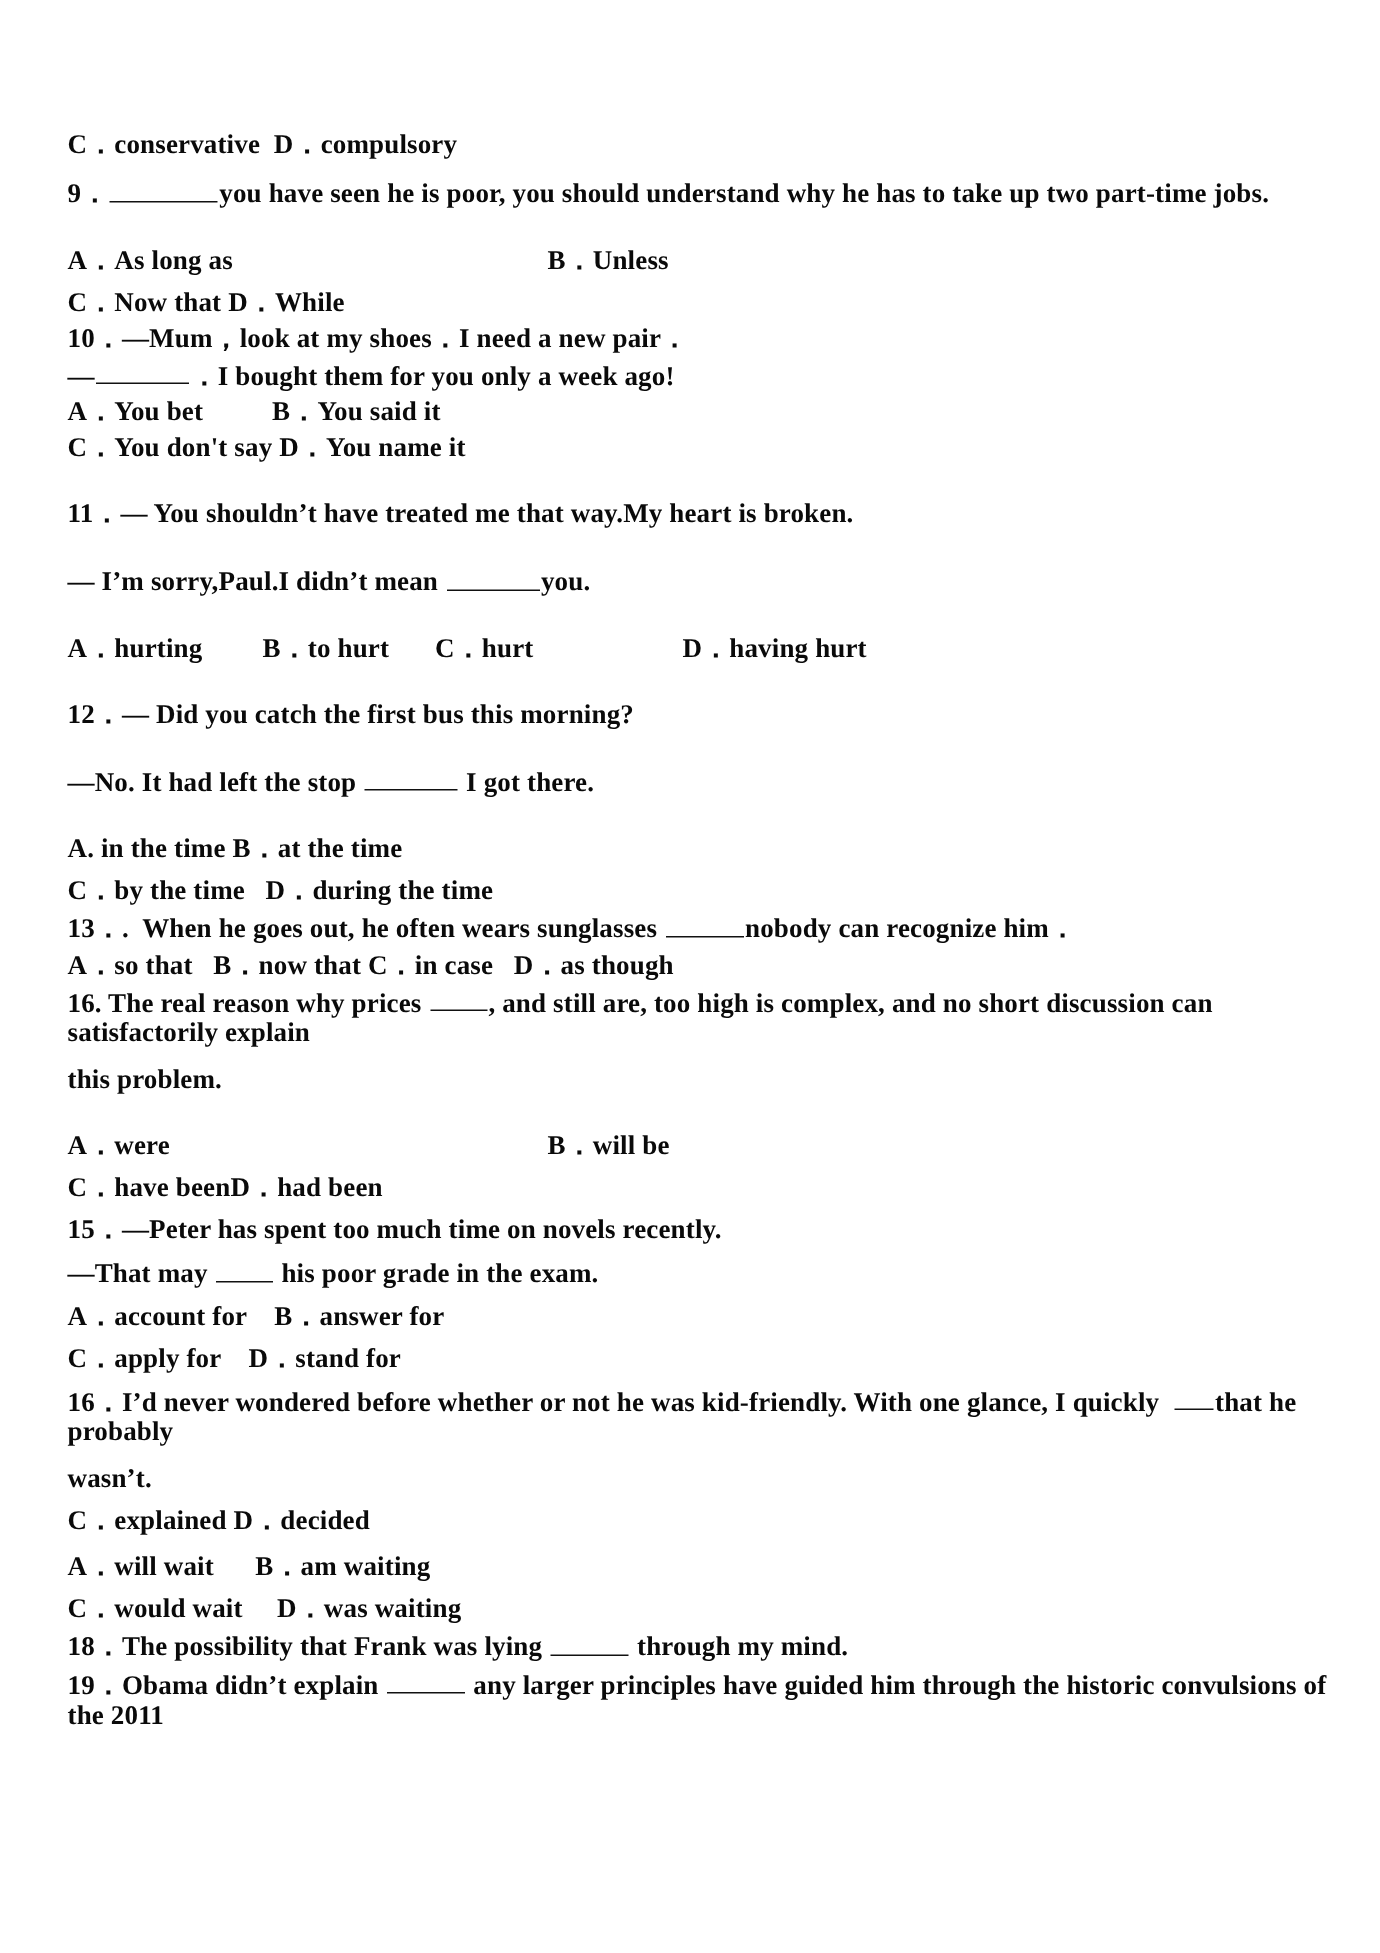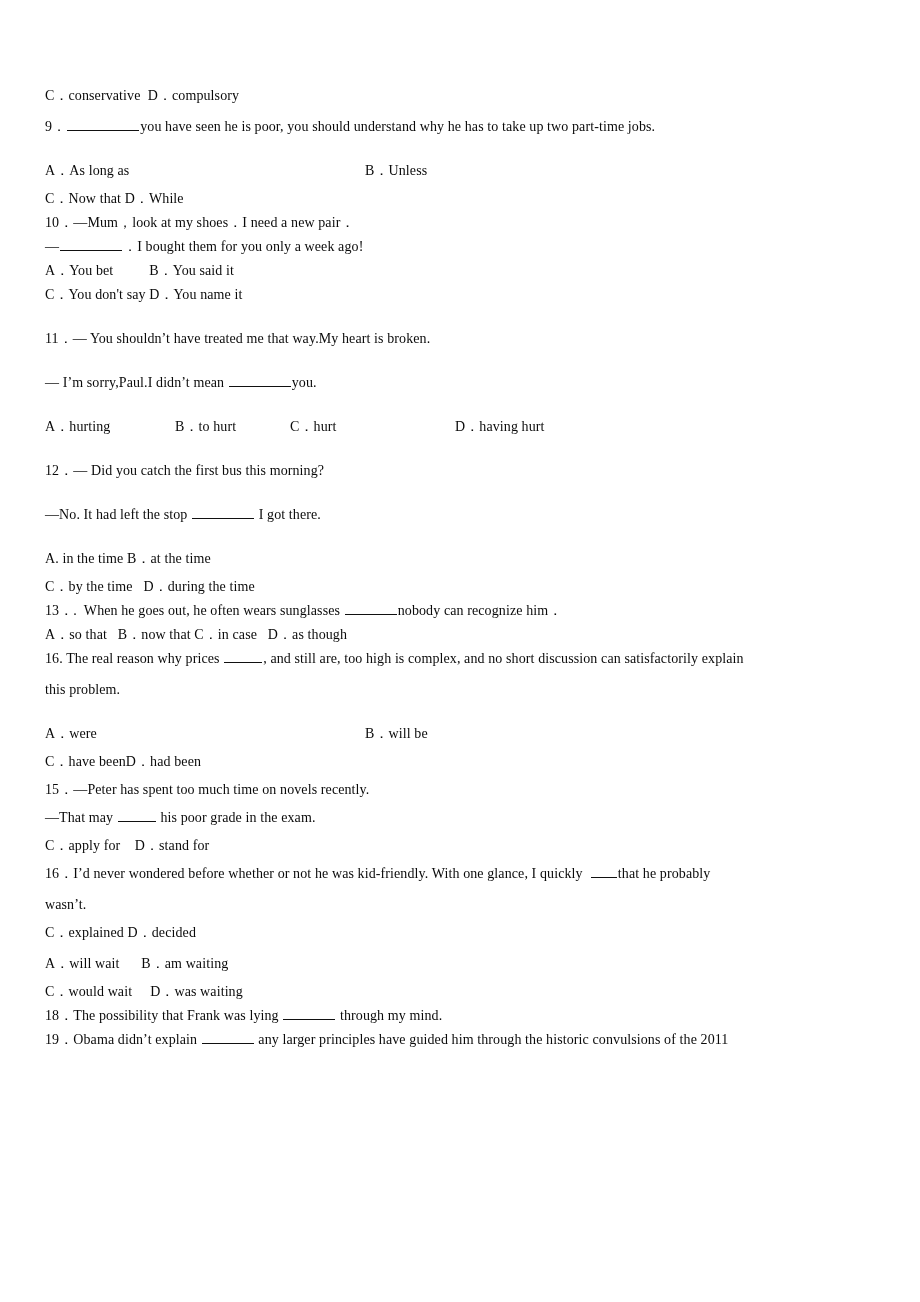--- a/index.html
+++ b/index.html
@@ -28,22 +28,22 @@
 
   .content {
     position: absolute;
     left: 45px;
     top: 86px;
     width: 840px;
   }
 
   
   .line {
-    font-weight: normal;
-    font-size: 14px;
+    font-weight: bold;
+    font-size: 18px;
     line-height: 20px;
     letter-spacing: 0.1px;
     white-space: pre-wrap;
     color: #0a0a0a;
     margin: 0;
   }
 
   
   .gap-xs { margin-top: 4px; }
   .gap-s  { margin-top: 8px; }
@@ -115,20 +115,21 @@
     <div class="line gap-xs"><span>13．.  When he goes out, he often wears sunglasses</span>&nbsp;<span class="blank w-m"></span><span>nobody can recognize him．</span></div>
     <div class="line gap-xs">A．so that   B．now that C．in case   D．as though</div>
 
     <div class="line gap-xs"><span>16. The real reason why prices</span>&nbsp;<span class="blank w-s"></span><span>, and still are, too high is complex, and no short discussion can satisfactorily explain</span></div>
     <div class="line gap-m">this problem.</div>
     <div class="line gap-l optrow"><span>A．were</span><span class="col-b">B．will be</span></div>
     <div class="line gap-s">C．have beenD．had been</div>
 
     <div class="line gap-s">15．—Peter has spent too much time on novels recently.</div>
     <div class="line gap-s"><span>—That may</span>&nbsp;<span class="blank w-s"></span>&nbsp;<span>his poor grade in the exam.</span></div>
+    <div class="line gap-s">A．account for    B．answer for</div>
     <div class="line gap-s">C．apply for    D．stand for</div>
 
     <div class="line gap-s"><span>16．I’d never wondered before whether or not he was kid-friendly. With one glance, I quickly</span>&nbsp;&nbsp;<span class="blank w-xs"></span><span>that he probably</span></div>
     <div class="line gap-m">wasn’t.</div>
     <div class="line gap-s">C．explained D．decided</div>
 
     <div class="line gap-m">A．will wait      B．am waiting</div>
     <div class="line gap-s">C．would wait     D．was waiting</div>
 
     <div class="line gap-xs"><span>18．The possibility that Frank was lying</span>&nbsp;<span class="blank w-m"></span>&nbsp;<span>through my mind.</span></div>

